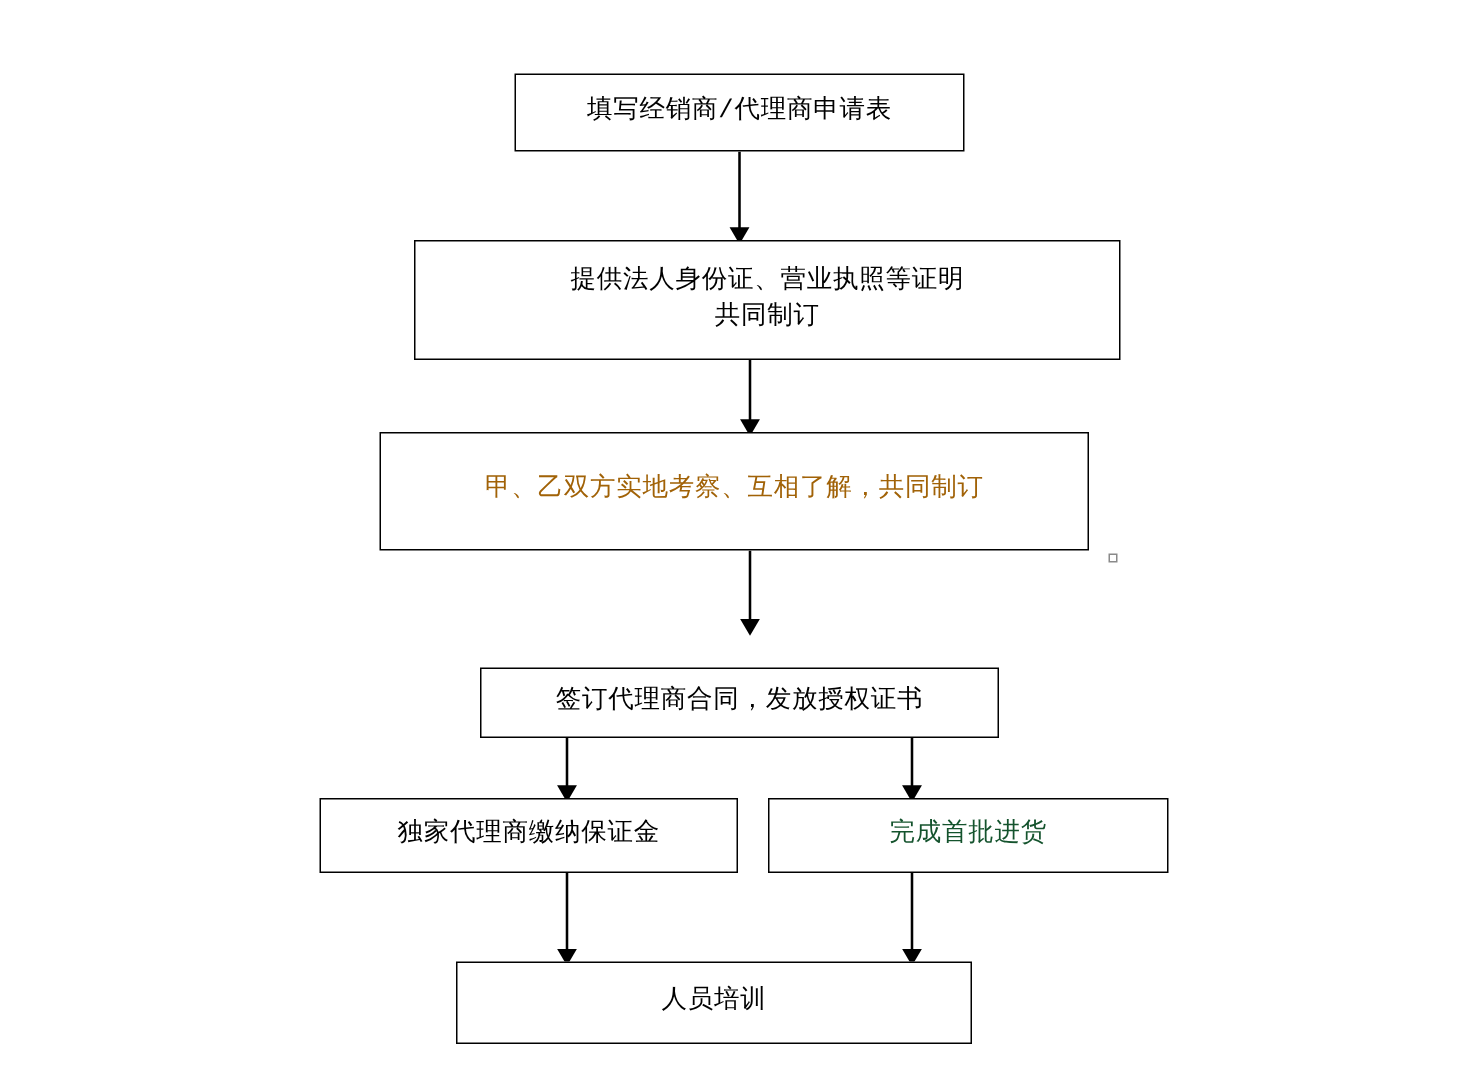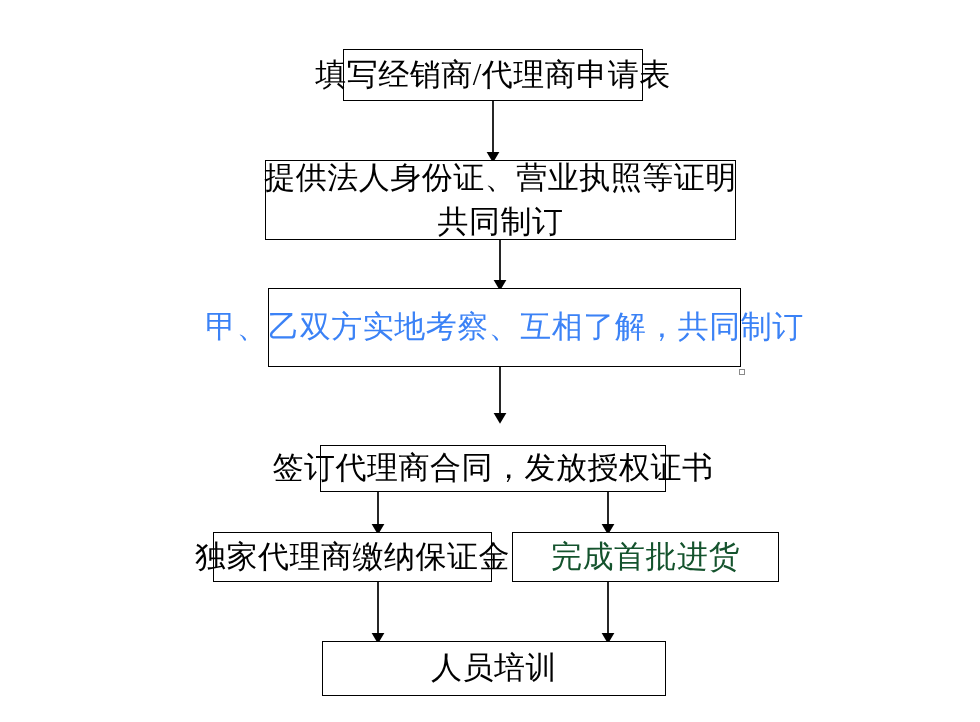--- a/index.html
+++ b/index.html
@@ -32,25 +32,26 @@
   .node {
     position: absolute;
     box-sizing: border-box;
     border: 1.6px solid #000000;
     background: #ffffff;
     display: flex;
     flex-direction: column;
     align-items: center;
     justify-content: center;
     color: #000000;
-    font-size: 31px;
+    font-size: 17px;
     line-height: 1.42;
     letter-spacing: 0.5px;
     text-align: center;
     white-space: nowrap;
+    font-family: Liberation Mono, monospace;
   }
   .node .line {
     display: block;
   }
   .handle {
     position: absolute;
     width: 6px;
     height: 6px;
     box-sizing: border-box;
     border: 1.4px solid #8a8a8a;
@@ -76,36 +77,36 @@
         <path d="M 608 468 L 608 529" marker-end="url(#arrowhead)"></path>
         <path d="M 378 582 L 378 638" marker-end="url(#arrowhead)"></path>
         <path d="M 608 582 L 608 638" marker-end="url(#arrowhead)"></path>
       </g>
   </svg>
 
   <div id="nodes-group">
       <div class="node" style="left: 343px; top: 49px; width: 300px; height: 52px; border-color: rgb(0, 0, 0); color: rgb(0, 0, 0);">
         <span class="line">填写经销商/代理商申请表</span>
       </div>
-      <div class="node" style="left: 265px; top: 160px; width: 471px; height: 80px; border-color: rgb(0, 0, 0); color: rgb(0, 0, 0);">
+      <div class="node" style="left: 276px; top: 160px; width: 471px; height: 80px; border-color: rgb(0, 0, 0); color: rgb(0, 0, 0);">
         <span class="line">提供法人身份证、营业执照等证明</span>
         <span class="line">共同制订</span>
       </div>
-      <div class="node" style="left: 268px; top: 288px; width: 473px; height: 79px; border-color: rgb(0, 0, 0); color: #3b82f6; justify-content: center;">
+      <div class="node" style="left: 253px; top: 288px; width: 473px; height: 79px; border-color: rgb(0, 0, 0); color: #a16207; justify-content: center;">
         <span class="line">甲、乙双方实地考察、互相了解，共同制订</span>
       </div>
       <div class="node" style="left: 320px; top: 445px; width: 346px; height: 47px; border-color: rgb(0, 0, 0); color: rgb(0, 0, 0);">
         <span class="line">签订代理商合同，发放授权证书</span>
       </div>
       <div class="node" style="left: 213px; top: 532px; width: 279px; height: 50px; border-color: rgb(0, 0, 0); color: rgb(0, 0, 0);">
         <span class="line">独家代理商缴纳保证金</span>
       </div>
       <div class="node" style="left: 512px; top: 532px; width: 267px; height: 50px; border-color: rgb(0, 0, 0); color: #14532d;">
         <span class="line">完成首批进货</span>
       </div>
-      <div class="node" style="left: 322px; top: 641px; width: 344px; height: 55px; border-color: rgb(0, 0, 0); color: rgb(0, 0, 0);">
+      <div class="node" style="left: 304px; top: 641px; width: 344px; height: 55px; border-color: rgb(0, 0, 0); color: rgb(0, 0, 0);">
         <span class="line">人员培训</span>
       </div>
     </div>
 
   <div class="handle" id="selection-handle" style="left: 739px; top: 369px;"></div>
 
 </div>
 
 </body></html>

